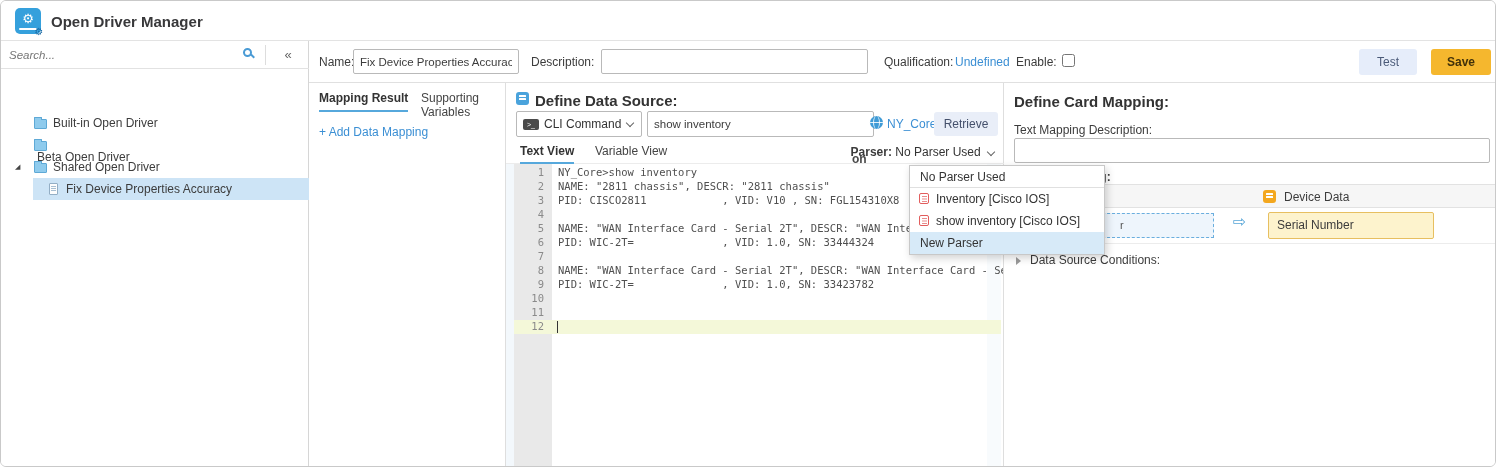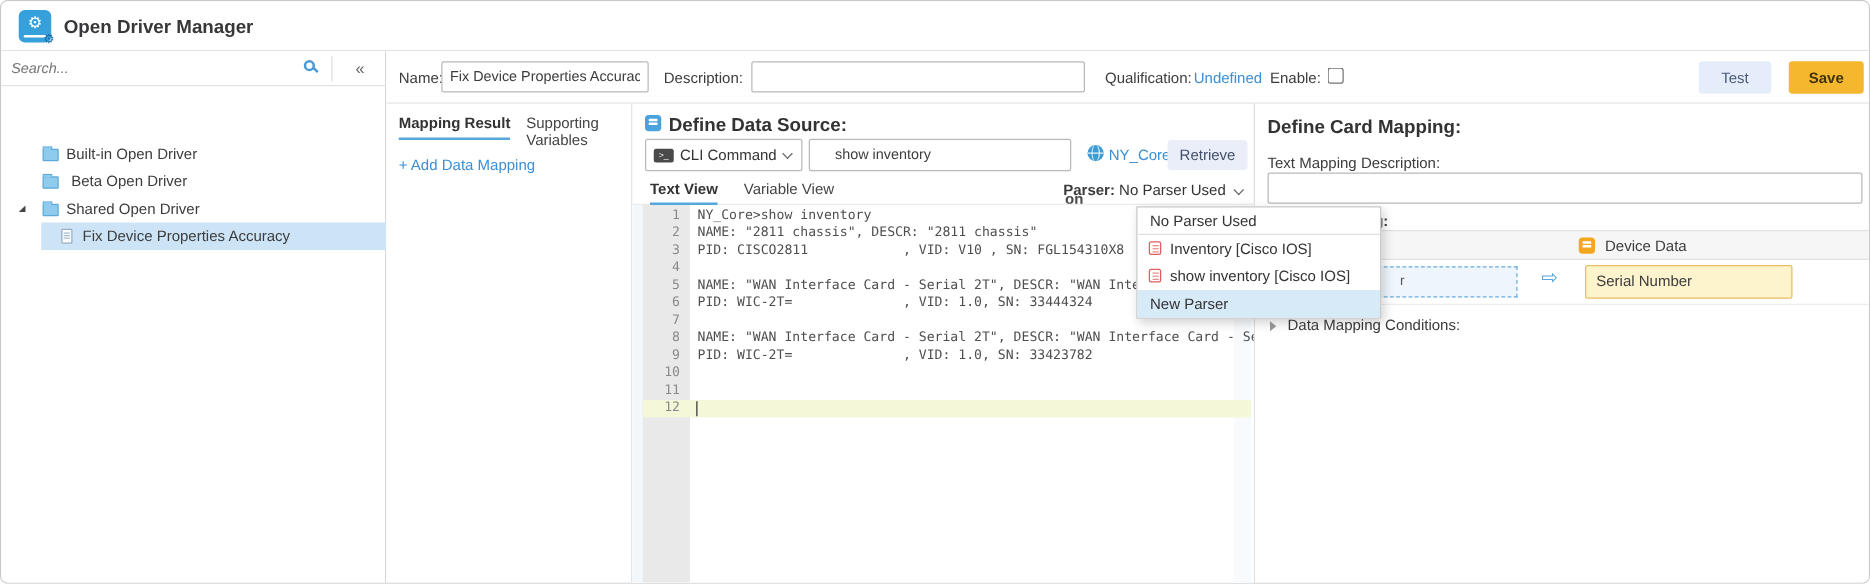--- a/index.html
+++ b/index.html
@@ -68,22 +68,22 @@
   .sec-title { position:absolute; font-size:15px; font-weight:bold; color:#333; }
   .cmd-select { position:absolute; left:10px; top:28px; width:126px; height:26px; border:1px solid #b9b9b9; border-radius:2px;
                 background:#fff; cursor:pointer; font-size:12px; color:#333; }
   .term-ico { position:absolute; left:6px; top:7px; width:16px; height:11px; background:#4a4a4a; border-radius:2px;
               color:#fff; font-size:7px; line-height:11px; text-align:center; }
   .term-ico::after { content:">_"; }
   .chev { display:inline-block; width:6px; height:6px; border-right:1.5px solid #666; border-bottom:1.5px solid #666;
           transform:rotate(45deg); }
   .cmd-select .chev { position:absolute; right:8px; top:8px; }
   .cmd-select .txt { position:absolute; left:27px; top:5px; }
-  .cmd-input { position:absolute; left:141px; top:28px; width:210px; height:26px; border:1px solid #b9b9b9; border-radius:2px;
-               font-size:11.5px; color:#3c3c3c; padding:0 20px; outline:none; font-family:"Liberation Sans",sans-serif; }
+  .cmd-input { position:absolute; left:141px; top:28px; width:227px; height:26px; border:1px solid #b9b9b9; border-radius:2px;
+               font-size:11.5px; color:#3c3c3c; padding:0 6px; outline:none; font-family:"Liberation Sans",sans-serif; }
   .on-lbl { position:absolute; left:346px; top:34px; font-size:12px; font-weight:bold; color:#4a4a4a;margin-top:35px; }
   .globe { position:absolute; left:364px; top:33px; width:13px; height:13px; border-radius:50%; background:#3f9bd6; overflow:hidden; }
   .globe::before { content:""; position:absolute; top:6px; left:0; right:0; height:1px; background:rgba(255,255,255,.85); }
   .globe::after { content:""; position:absolute; left:3px; right:3px; top:0; bottom:0;
                   border-left:1px solid rgba(255,255,255,.85); border-right:1px solid rgba(255,255,255,.85); border-radius:50%; }
   .dev-link { position:absolute; left:381px; top:34px; font-size:12px; }
   .btn-retrieve { position:absolute; left:428px; top:29px; width:64px; height:24px; background:#e9eef8; color:#44506b;
                   border:none; border-radius:3px; font-size:12px; cursor:pointer; font-family:"Liberation Sans",sans-serif; }
   .viewtabs { position:absolute; left:0; top:58px; width:498px; height:23px; border-bottom:1px solid #ececec; }
   .tabB { position:absolute; top:3px; font-size:12px; color:#444; padding-bottom:4px; cursor:pointer; }
@@ -159,21 +159,21 @@
       <span class="search-sep"></span>
       <span class="collapse-btn">«</span>
     </div>
     <div class="tree">
       <div class="trow" style="left:0;top:39px;width:332px;">
         <span class="folder" style="left:33px;"></span>
         <span class="lbl" style="left:52px;">Built-in Open Driver</span>
       </div>
       <div class="trow" style="left:0;top:61px;width:308px;">
         <span class="folder" style="left:33px;"></span>
-        <span class="lbl" style="left:56px;">Beta Open Driver</span>
+        <span class="lbl" style="left:36px;margin-top:12px;">Beta Open Driver</span>
       </div>
       <div class="trow" style="left:0;top:83px;width:308px;">
         <span class="caret-exp">◢</span>
         <span class="folder" style="left:33px;"></span>
         <span class="lbl" style="left:52px;">Shared Open Driver</span>
       </div>
       <div class="trow selected" style="top:105px;">
         <span class="doc-ico" style="left:16px;"></span>
         <span class="lbl" style="left:33px;">Fix Device Properties Accuracy</span>
       </div>
@@ -260,21 +260,21 @@
     <div class="map-row">
       <div class="src-box">
         <span class="src-frag">r</span>
       </div>
       <span class="map-arrow">⇨</span>
       <div class="tgt-box">Serial Number</div>
     </div>
 
     <div class="cond-row">
       <span class="cond-caret"></span>
-      <span class="cond-lbl">Data Mapping Conditions:</span>
+      <span class="cond-lbl">Data Source Conditions:</span>
     </div>
   </div>
 
   <div class="pdrop">
     <div class="pitem first">
       <span class="ptxt">No Parser Used</span>
     </div>
     <div class="pitem withicon">
       <span class="picon"></span>
       <span class="ptxt">Inventory [Cisco IOS]</span>

